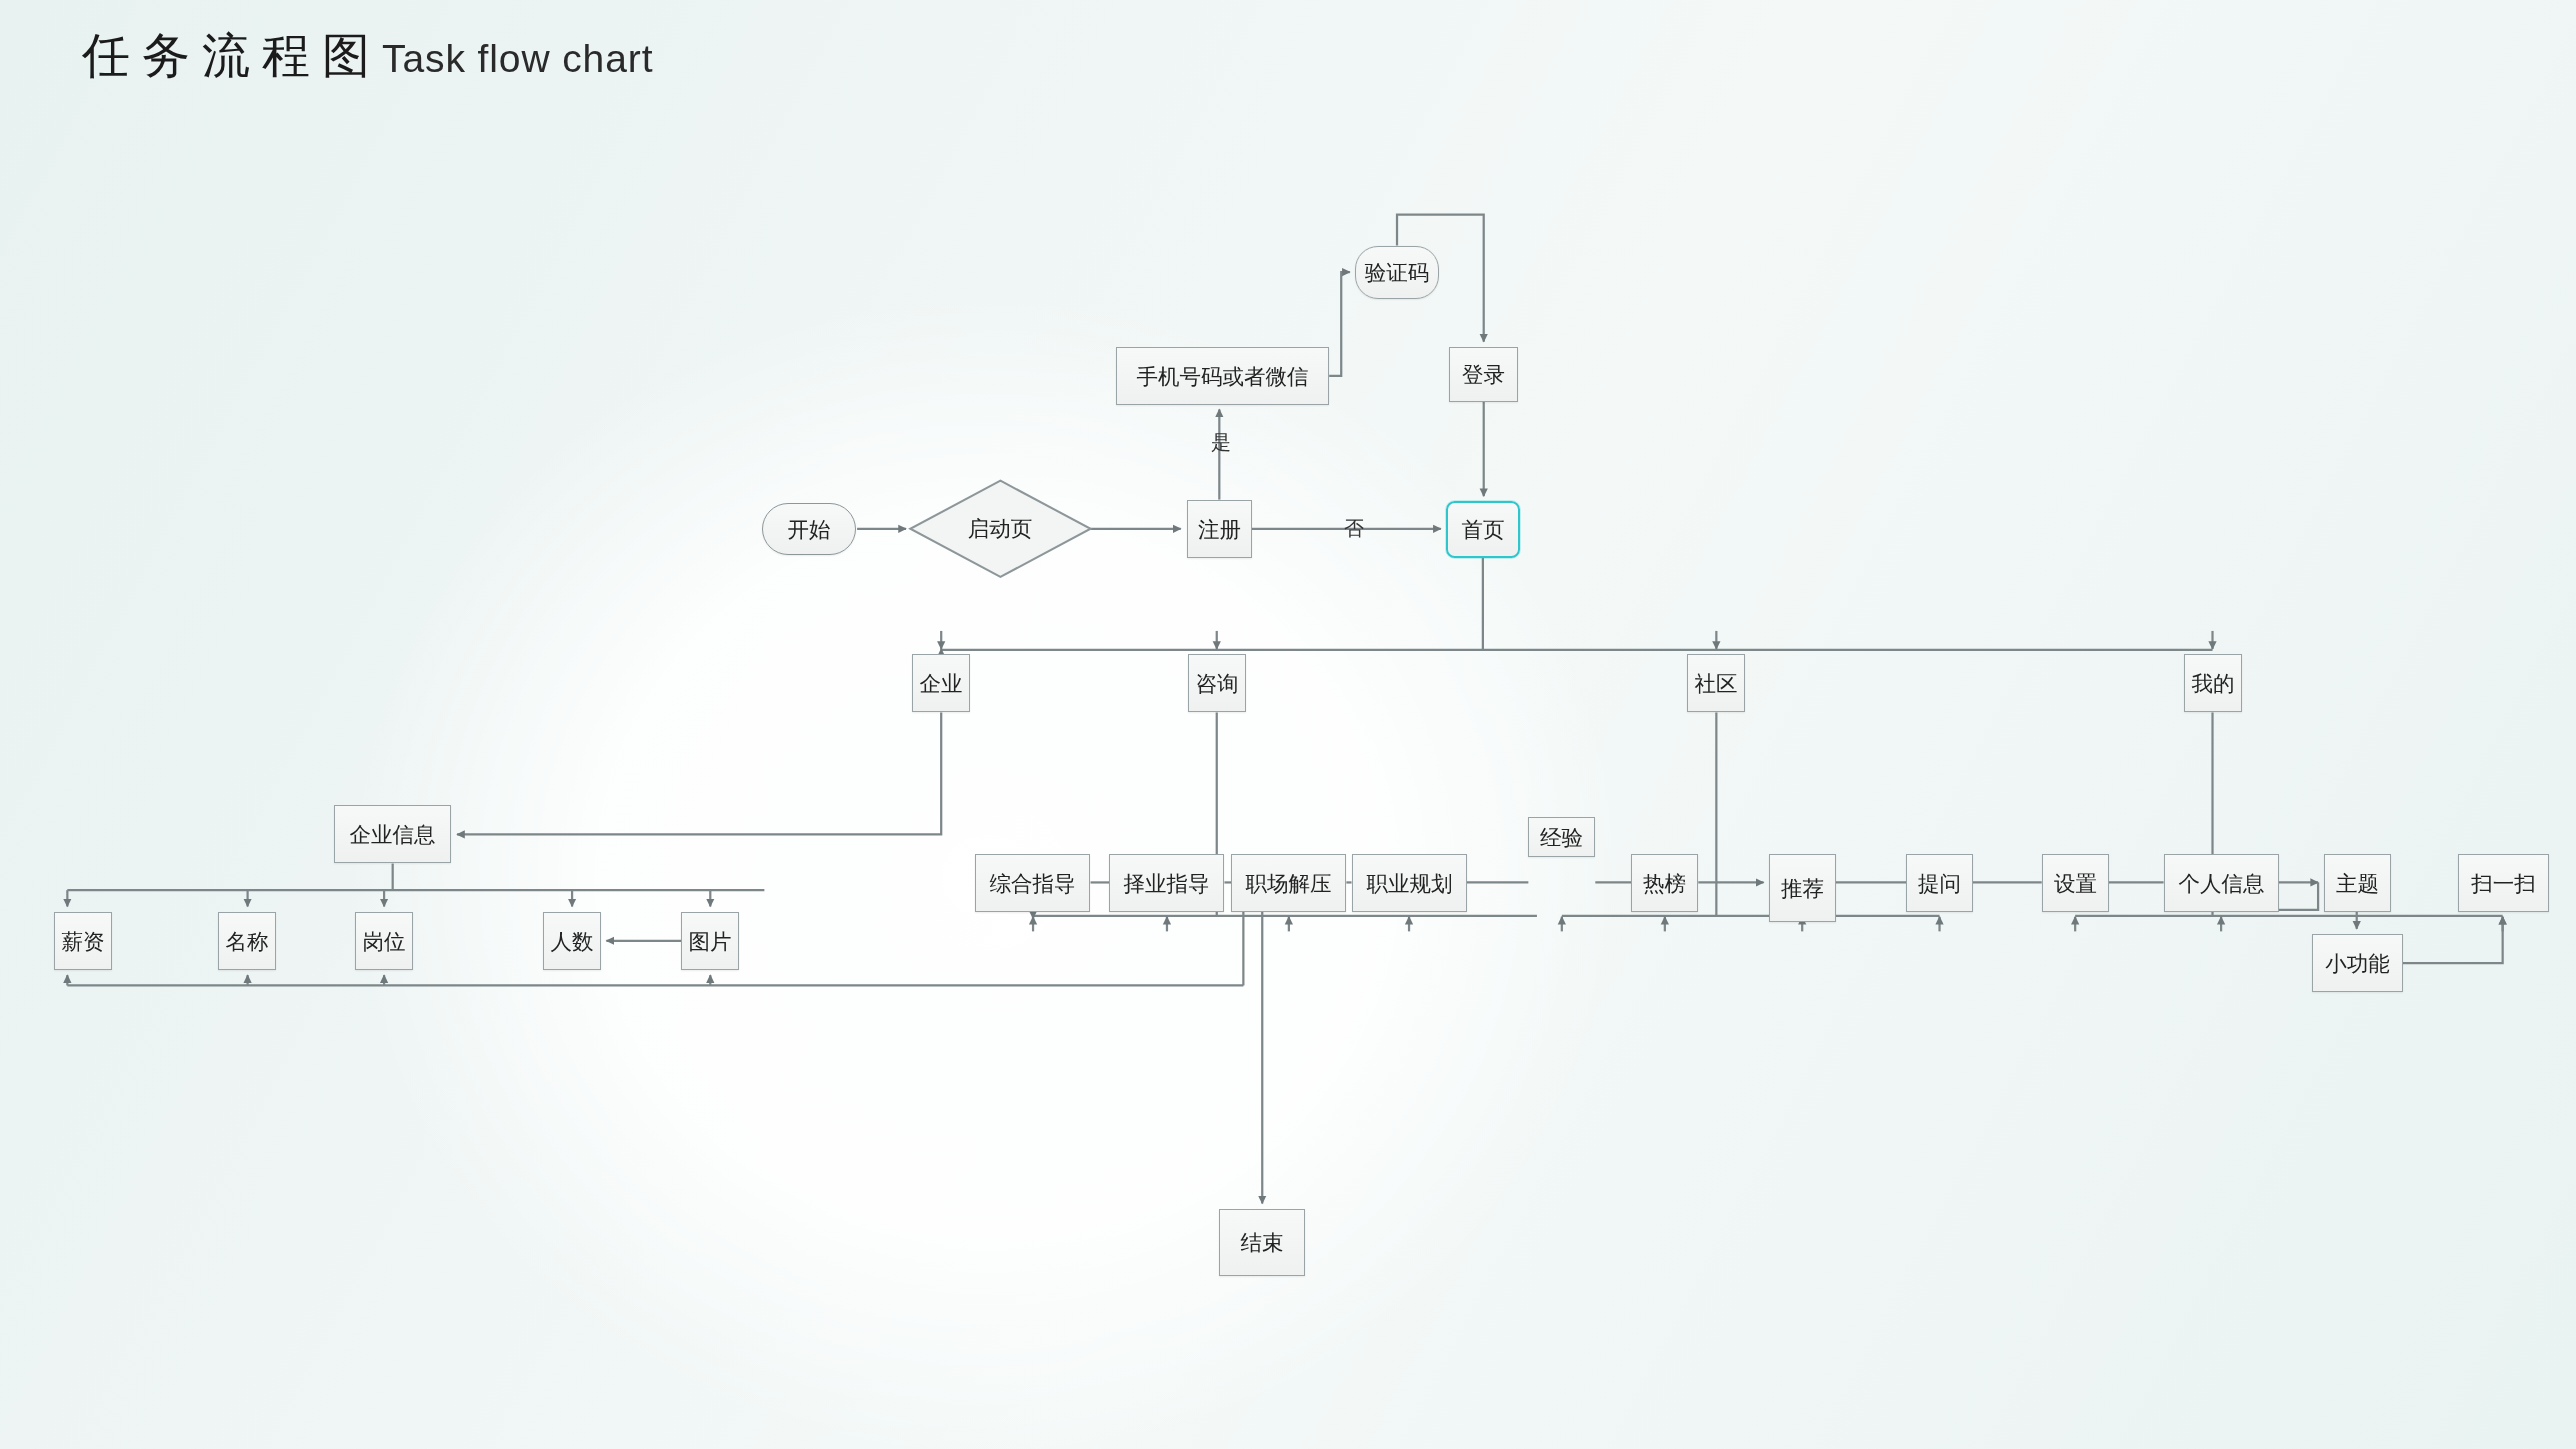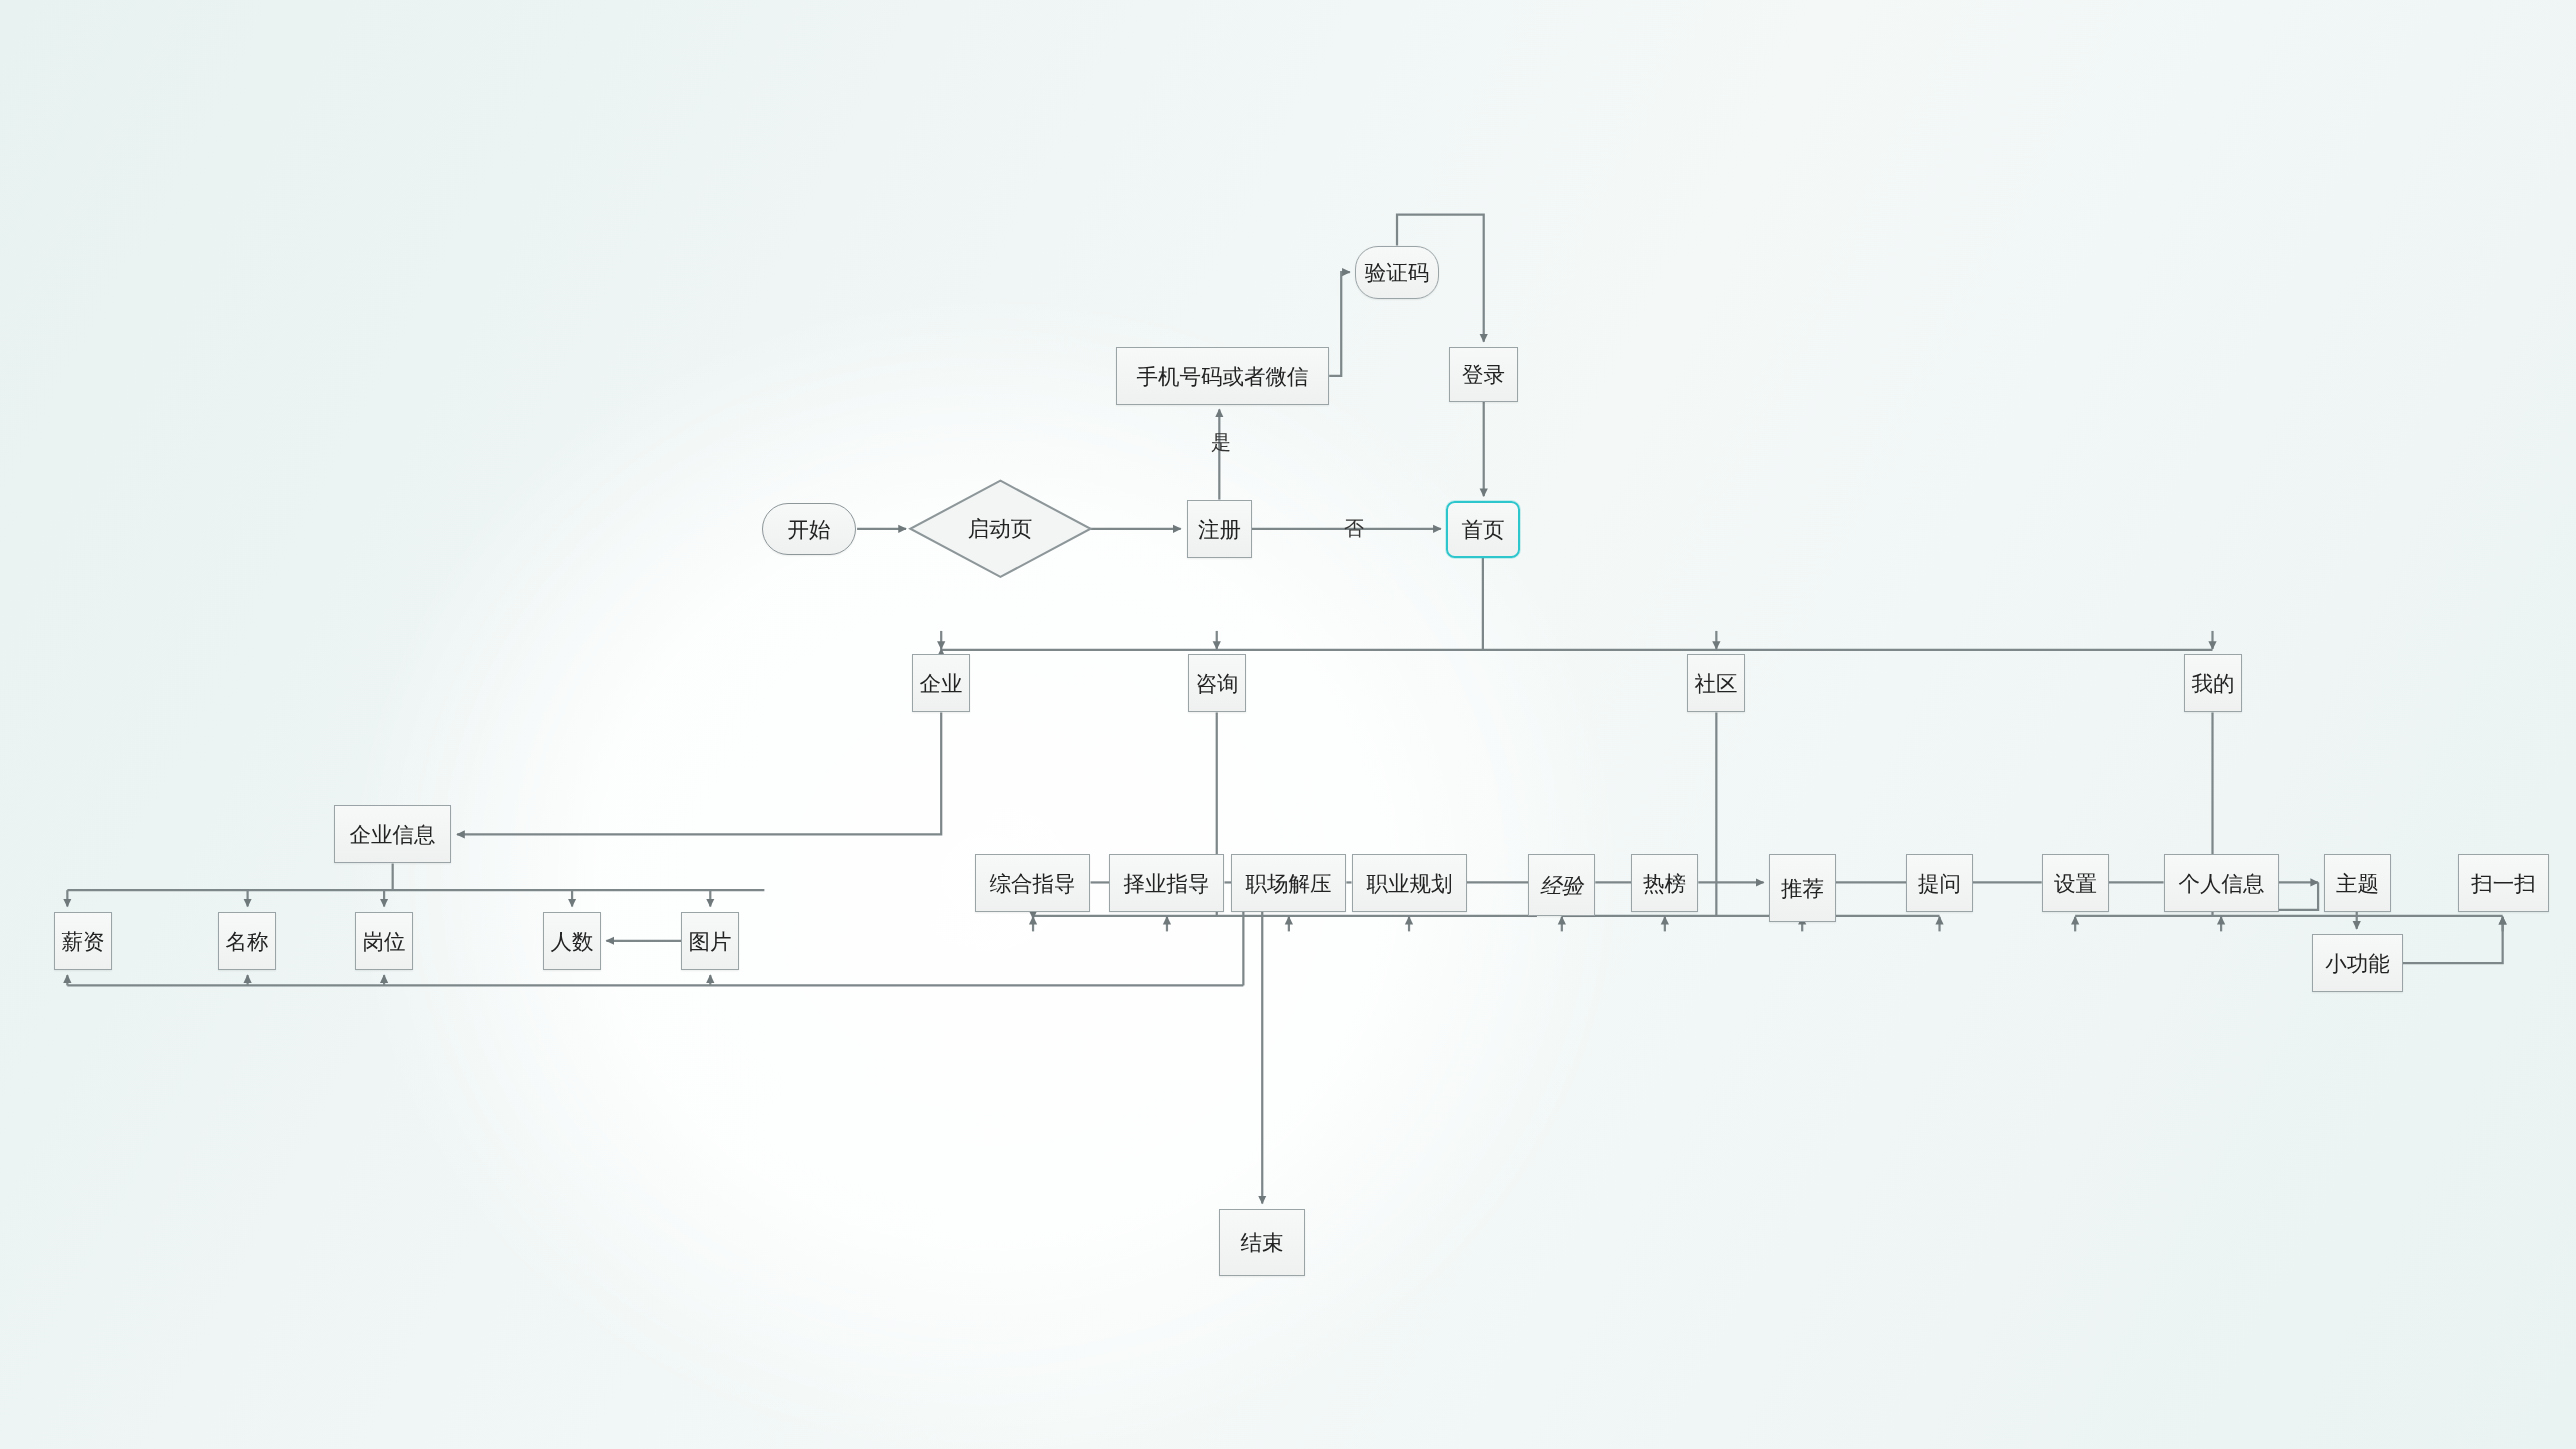--- a/index.html
+++ b/index.html
@@ -61,20 +61,23 @@
     font-size:20px;color:#333;
     background:transparent;
     white-space:nowrap;
   }
 </style>
 </head>
 <body>
 
 <div id="canvas">
 
+  <div id="title">
+    <span class="cn">任务流程图</span><span class="en">Task flow chart</span>
+  </div>
 
   <svg id="wires" viewBox="0 0 3000 1688">
     <defs>
       <marker id="ah" markerWidth="11" markerHeight="11" refX="9" refY="5.5" orient="auto" markerUnits="userSpaceOnUse">
         <path d="M0,0.7 L10,5.5 L0,10.3 z" fill="#6f787b"></path>
       </marker>
     </defs>
     <g fill="none" stroke="#7d8689" stroke-width="2.6" marker-end="url(#ah)">
 
       <path d="M998,616 L1055,616"></path>
@@ -224,21 +227,21 @@
       </div>
       <div class="node" style="left: 1109px; top: 854px; width: 115px; height: 58px;">
         <span>择业指导</span>
       </div>
       <div class="node" style="left: 1231px; top: 854px; width: 115px; height: 58px;">
         <span>职场解压</span>
       </div>
       <div class="node" style="left: 1352px; top: 854px; width: 115px; height: 58px; justify-content: center;">
         <span>职业规划</span>
       </div>
-      <div class="node" style="left: 1528px; top: 854px; width: 67px; height: 62px; font-style: italic;">
+      <div class="node" style="left: 1528px; top: 817px; width: 67px; height: 40px;">
         <span>经验</span>
       </div>
       <div class="node" style="left: 1631px; top: 854px; width: 67px; height: 58px;">
         <span>热榜</span>
       </div>
       <div class="node" style="left: 1769px; top: 854px; width: 67px; height: 68px;">
         <span>推荐</span>
       </div>
       <div class="node" style="left: 1906px; top: 854px; width: 67px; height: 58px;">
         <span>提问</span>

